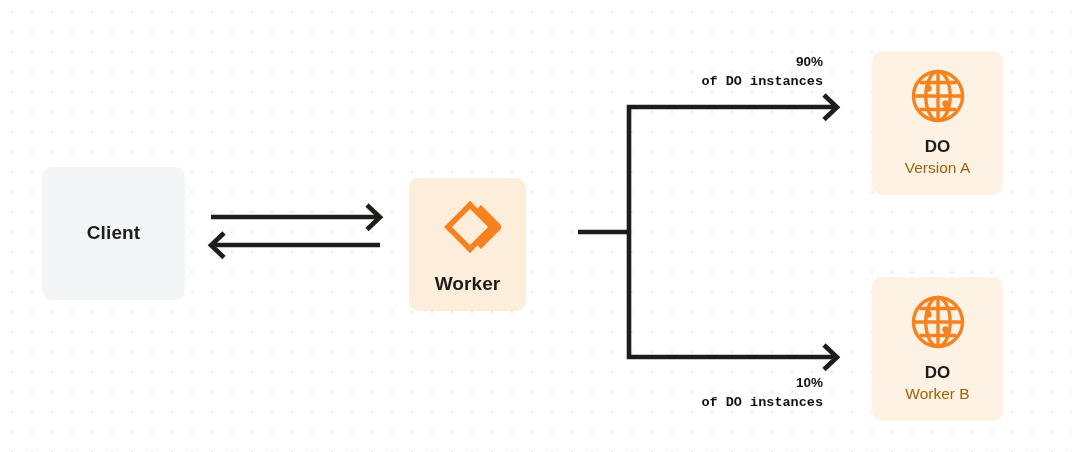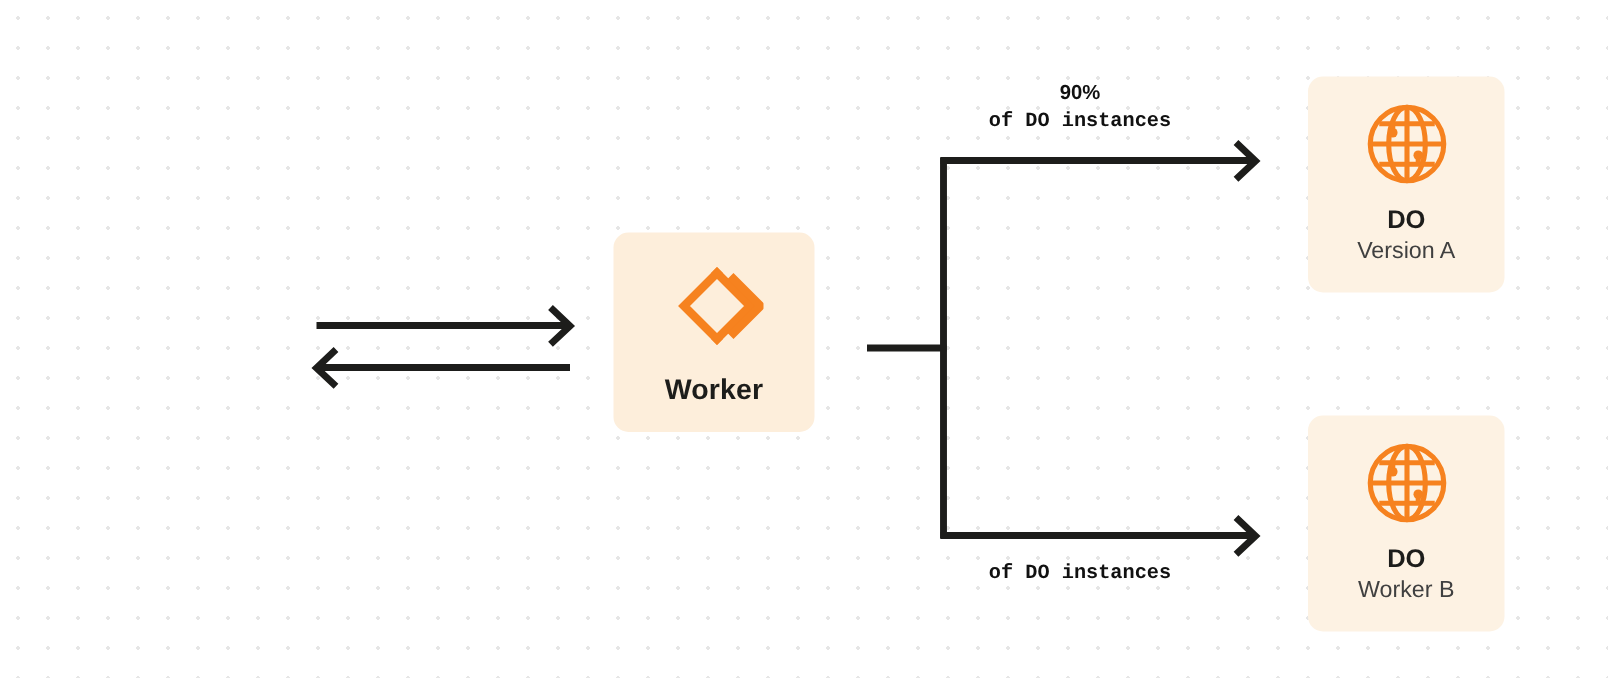--- a/index.html
+++ b/index.html
@@ -48,22 +48,22 @@
   .node-client {
     left: 42px;
     top: 167px;
     width: 143px;
     height: 133px;
     background: #f4f5f7;
   }
 
   .node-worker {
     left: 409px;
-    top: 155px;
-    width: 134px;
+    top: 178px;
+    width: 117px;
     height: 133px;
     background: #fdeedb;
   }
 
   .node-do-a {
     left: 872px;
     top: 51px;
     width: 131px;
     height: 144px;
     background: #fdf2e3;
@@ -88,37 +88,37 @@
   .node-title-small {
     font-size: 17px;
     font-weight: 700;
     color: #1d1d1b;
     line-height: 1.2;
   }
 
   .node-subtitle {
     font-size: 15.5px;
     font-weight: 400;
-    color: #404040;
+    color: #a16207;
     line-height: 1.35;
     margin-top: 1px;
   }
 
   .node-icon {
     display: block;
     line-height: 0;
   }
 
   .worker-icon-wrap { margin-bottom: 13px; }
   .do-icon-wrap { margin-bottom: 12px; }
 
   
   .edge-label {
     position: absolute;
-    text-align: center;
+    text-align: right;
     font-size: 13.5px;
     font-weight: 700;
     color: #111111;
     line-height: 1.45;
     white-space: nowrap;
   }
 
   .edge-label .lbl-pct { display: block; }
   .edge-label .lbl-sub { display: block; font-family: Liberation Mono, monospace; }
 
@@ -160,20 +160,23 @@
       <line x1="627" y1="107" x2="836" y2="107" stroke="#1d1d1b" stroke-width="4.6" stroke-linecap="butt"></line>
       <polyline points="824,95 837,107.3 824,119.5" fill="none" stroke="#1d1d1b" stroke-width="4.6" stroke-linecap="butt" stroke-linejoin="miter"></polyline>
     </g>
 
     <g>
       <line x1="627" y1="357" x2="836" y2="357" stroke="#1d1d1b" stroke-width="4.6" stroke-linecap="butt"></line>
       <polyline points="824,345 837,357.3 824,369.5" fill="none" stroke="#1d1d1b" stroke-width="4.6" stroke-linecap="butt" stroke-linejoin="miter"></polyline>
     </g>
   </svg>
 
+  <div class="node node-client">
+    <span class="node-title">Client</span>
+  </div>
 
   <div class="node node-worker">
     <span class="node-icon worker-icon-wrap">
       <svg width="66" height="66" viewBox="0 0 66 66" xmlns="http://www.w3.org/2000/svg">
 
         <polyline points="37,9 13,33 37,57" fill="none" stroke="#f6821f" stroke-width="5.6" stroke-linejoin="miter" stroke-linecap="butt"></polyline>
 
         <polyline points="33,9 57,33 33,57" fill="none" stroke="#f6821f" stroke-width="5.6" stroke-linejoin="miter" stroke-linecap="butt"></polyline>
 
         <polyline points="44,13 64,33 44,53" fill="none" stroke="#f6821f" stroke-width="5.6" stroke-linejoin="miter" stroke-linecap="butt"></polyline>
@@ -223,16 +226,17 @@
     <span class="node-title-small">DO</span>
     <span class="node-subtitle">Worker B</span>
   </div>
 
   <div class="edge-label label-top">
     <span class="lbl-pct">90%</span>
     <span class="lbl-sub">of DO instances</span>
   </div>
 
   <div class="edge-label label-bottom">
+    <span class="lbl-pct">10%</span>
     <span class="lbl-sub">of DO instances</span>
   </div>
 
 </div>
 
 </body></html>

